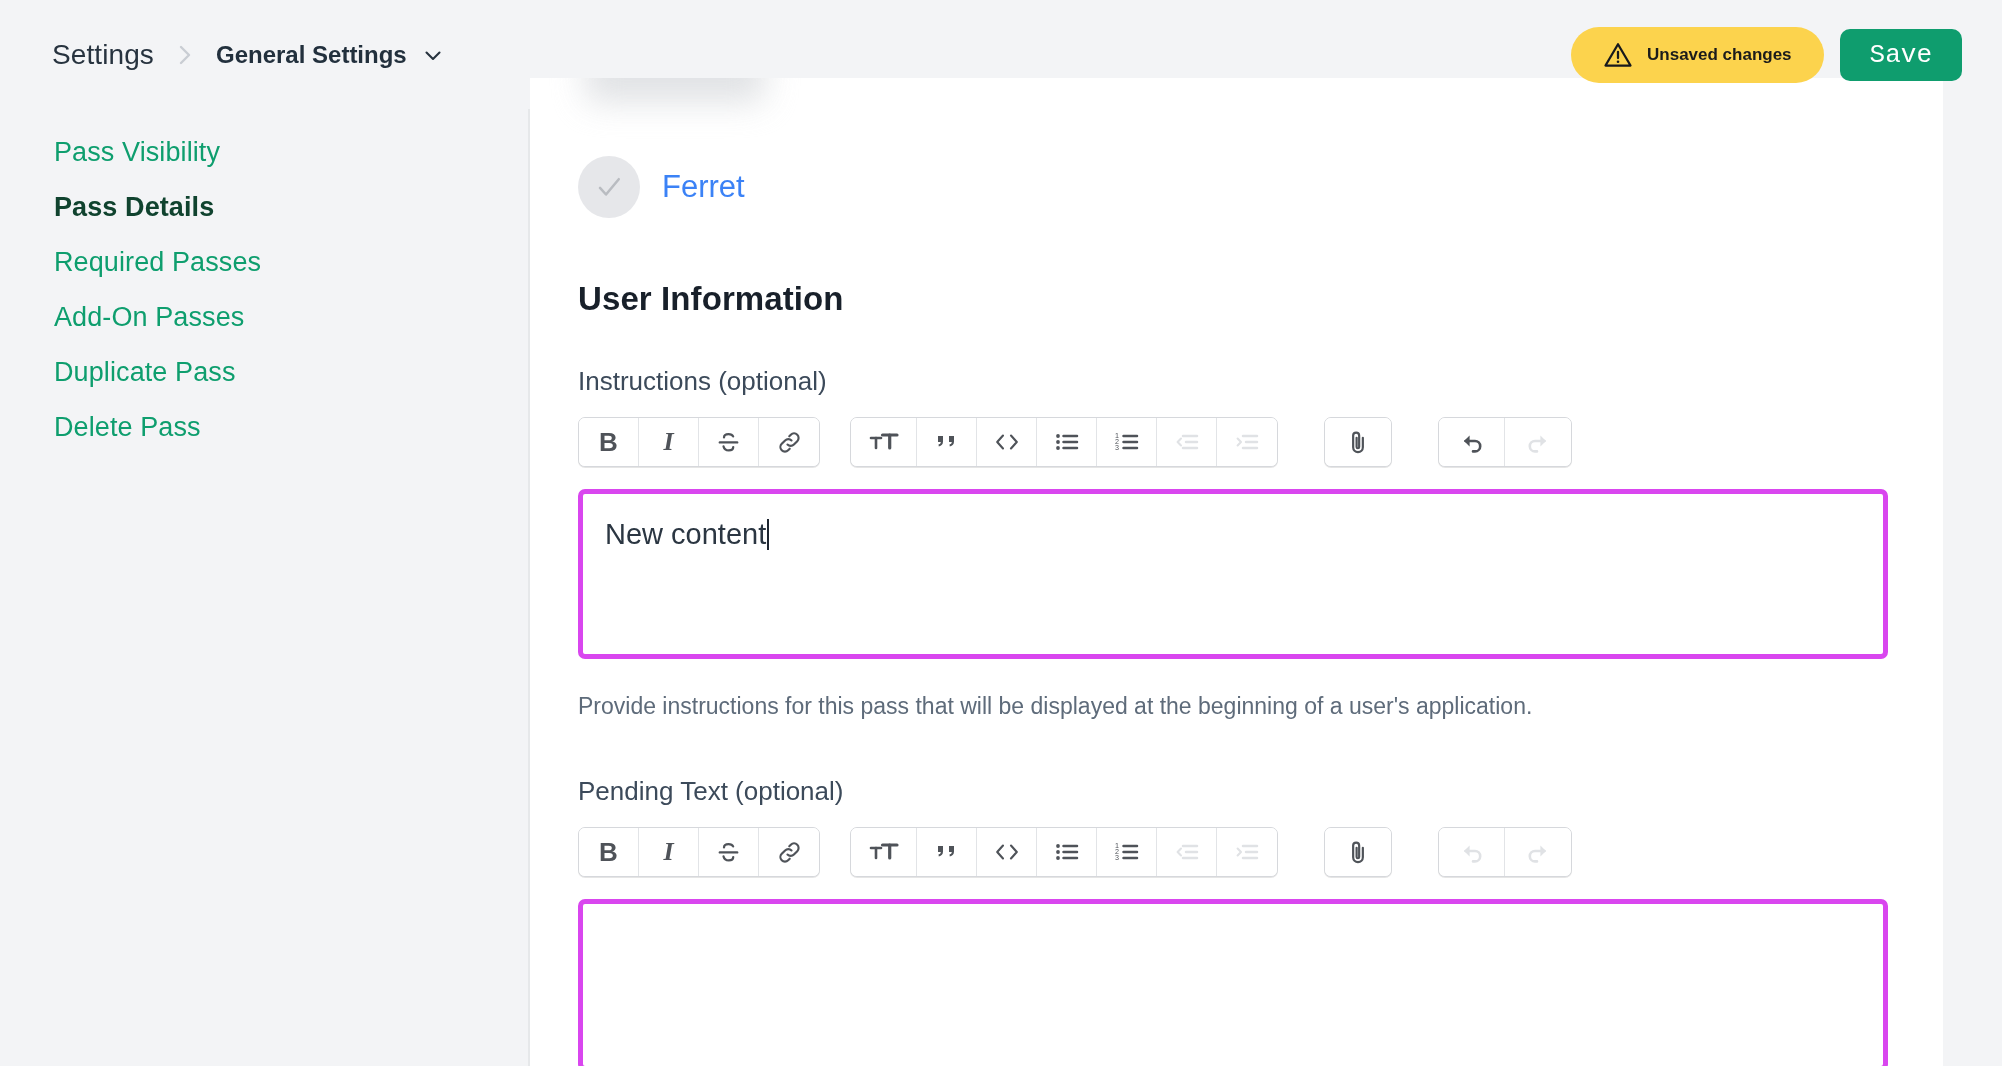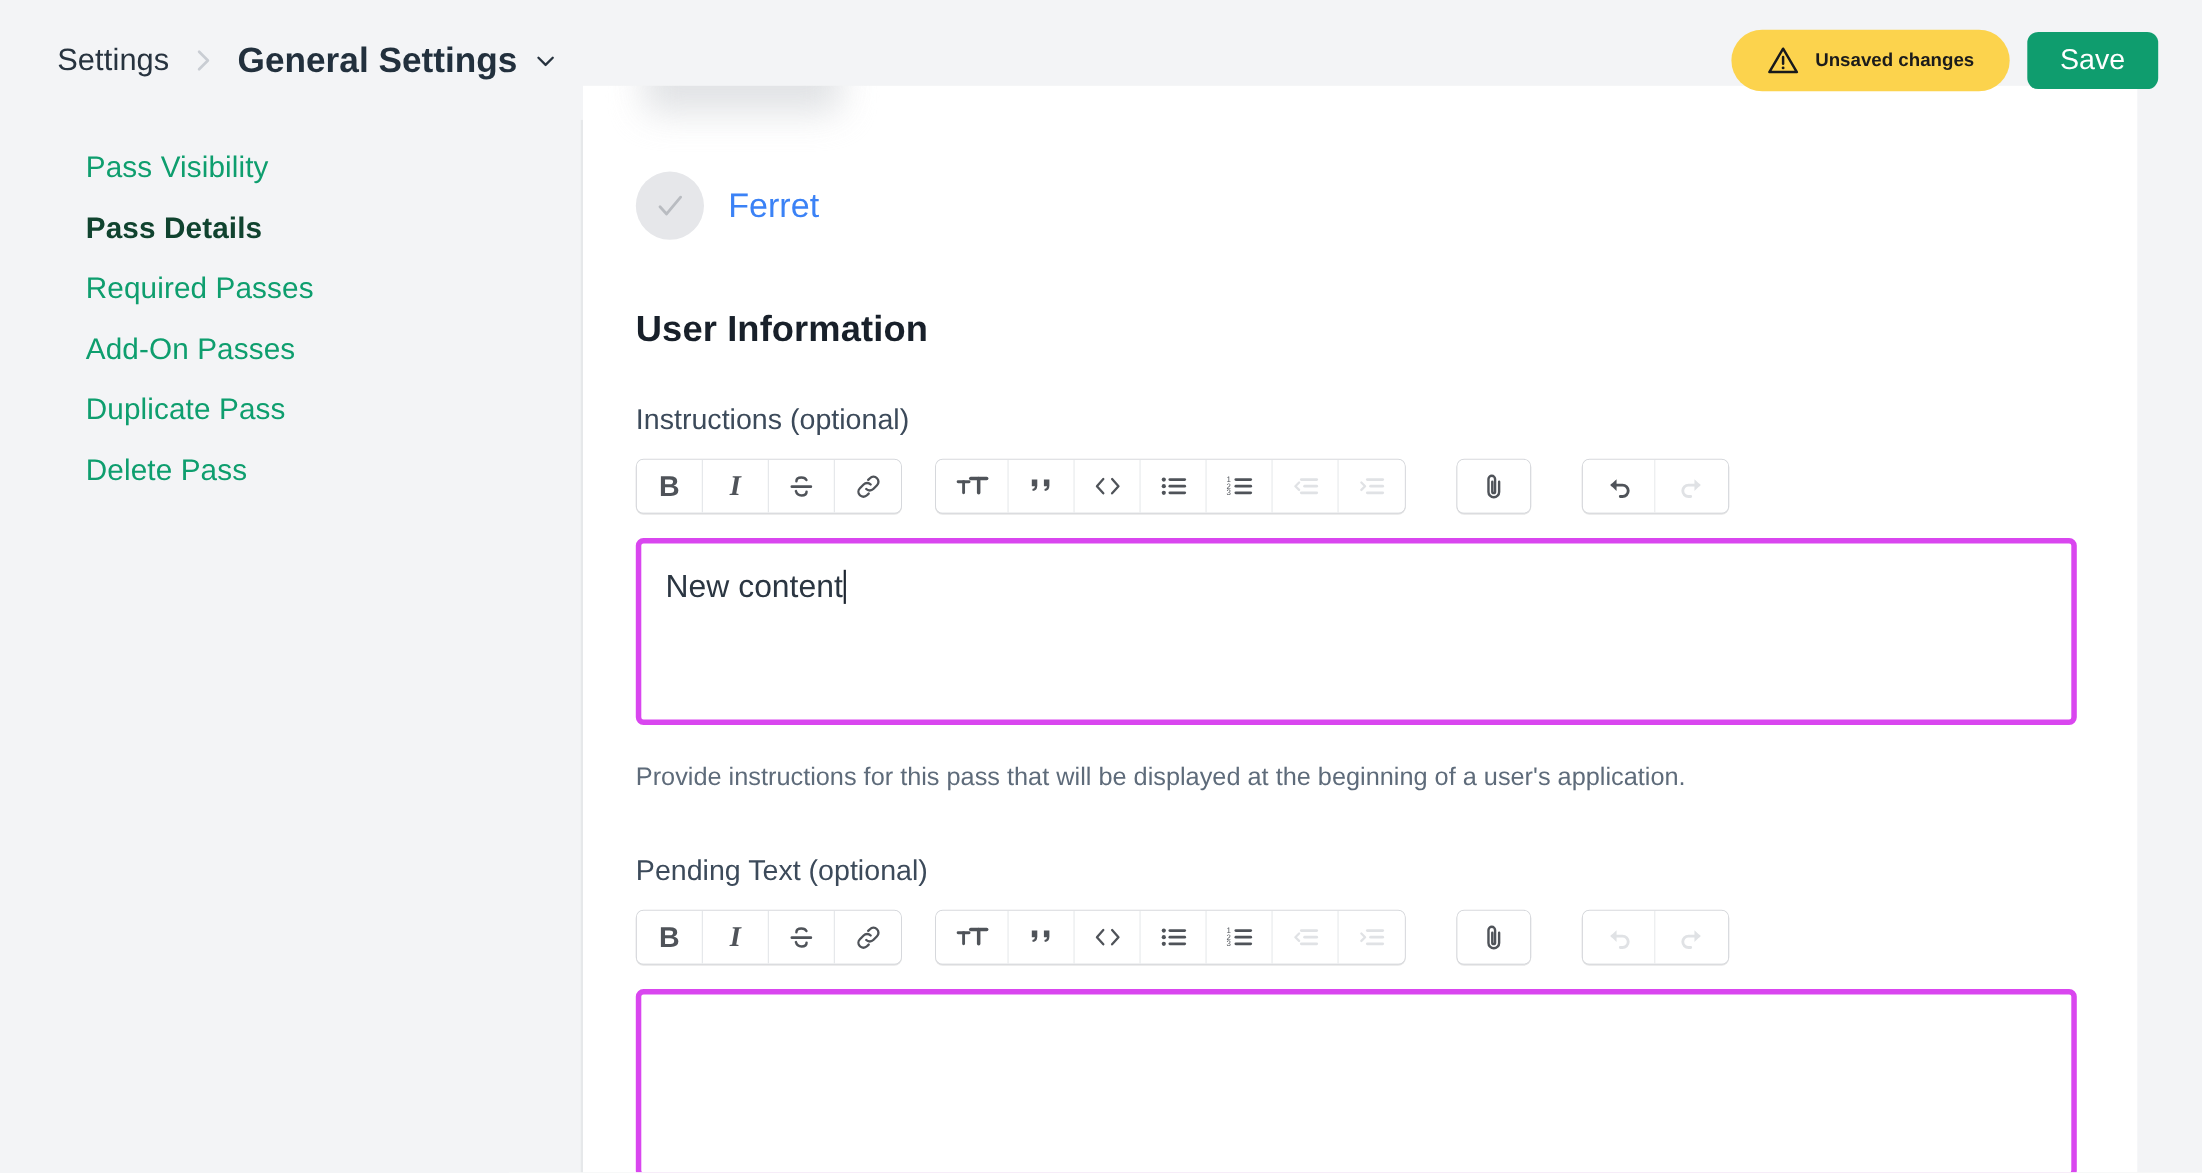--- a/index.html
+++ b/index.html
@@ -56,21 +56,21 @@
     font-size: 26px;
     line-height: 1;
     display: flex;
     align-items: center;
   }
 
   .crumb-current {
     display: flex;
     align-items: center;
     gap: 14px;
-    font-size: 32px;
+    font-size: 24px;
     font-weight: 700;
     color: #22303d;
     white-space: nowrap;
     justify-content: space-between;
   }
 
   .crumb-caret { display: flex; align-items: center; color: #27333f; }
 
   .topbar-actions {
     position: absolute;
@@ -100,35 +100,34 @@
   .pill-unsaved .warn-icon { display: flex; align-items: center; }
 
   .btn-save {
     height: 52px;
     padding: 0 30px;
     border: none;
     border-radius: 10px;
     background: #0f9d6e;
     color: #ffffff;
     font-size: 26px;
-    font-family: Liberation Sans, sans-serif;
+    font-family: Liberation Mono, monospace;
     white-space: nowrap;
     cursor: pointer;
   }
 
   
   .sidebar {
     position: absolute;
     top: 109px;
     left: 0;
     width: 528px;
     height: 957px;
     background: #f3f4f6;
     padding-top: 16px;
-    padding-left: 24px;
   }
 
   .nav-item {
     display: block;
     font-size: 27px;
     color: #0e9e6e;
     padding: 12px 0 12px 54px;
     letter-spacing: .1px;
     white-space: nowrap;
     cursor: pointer;

